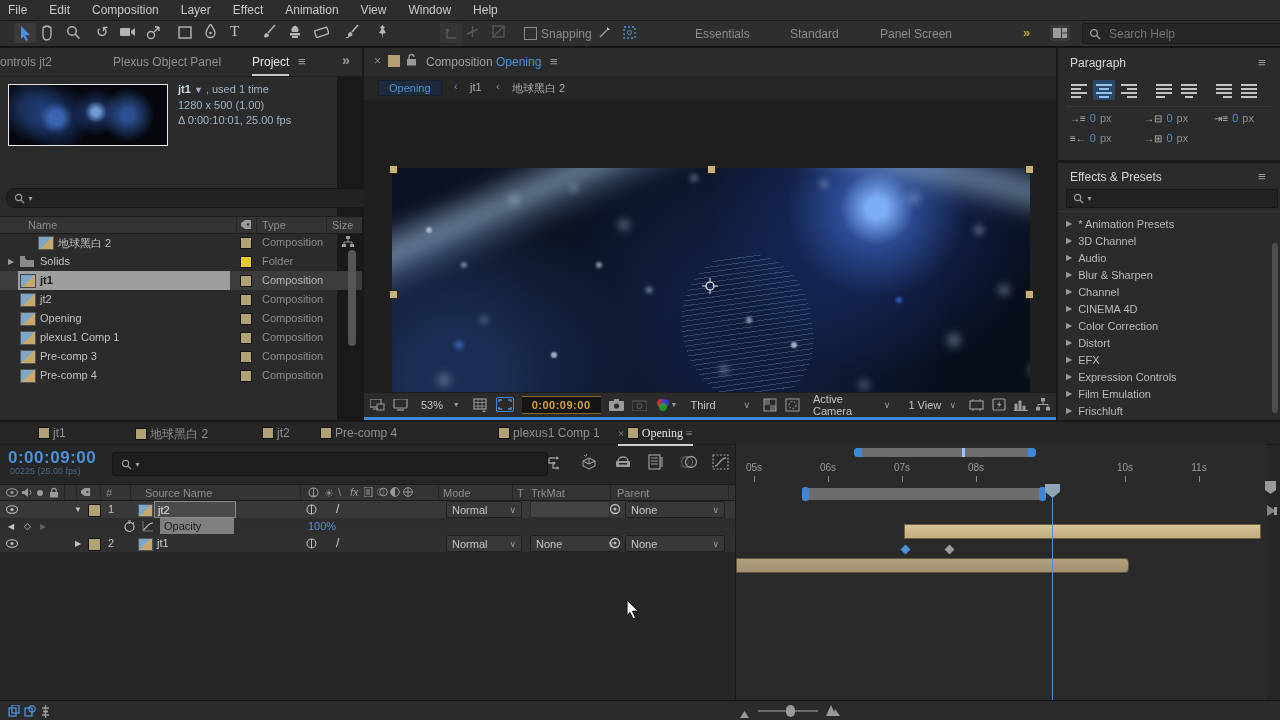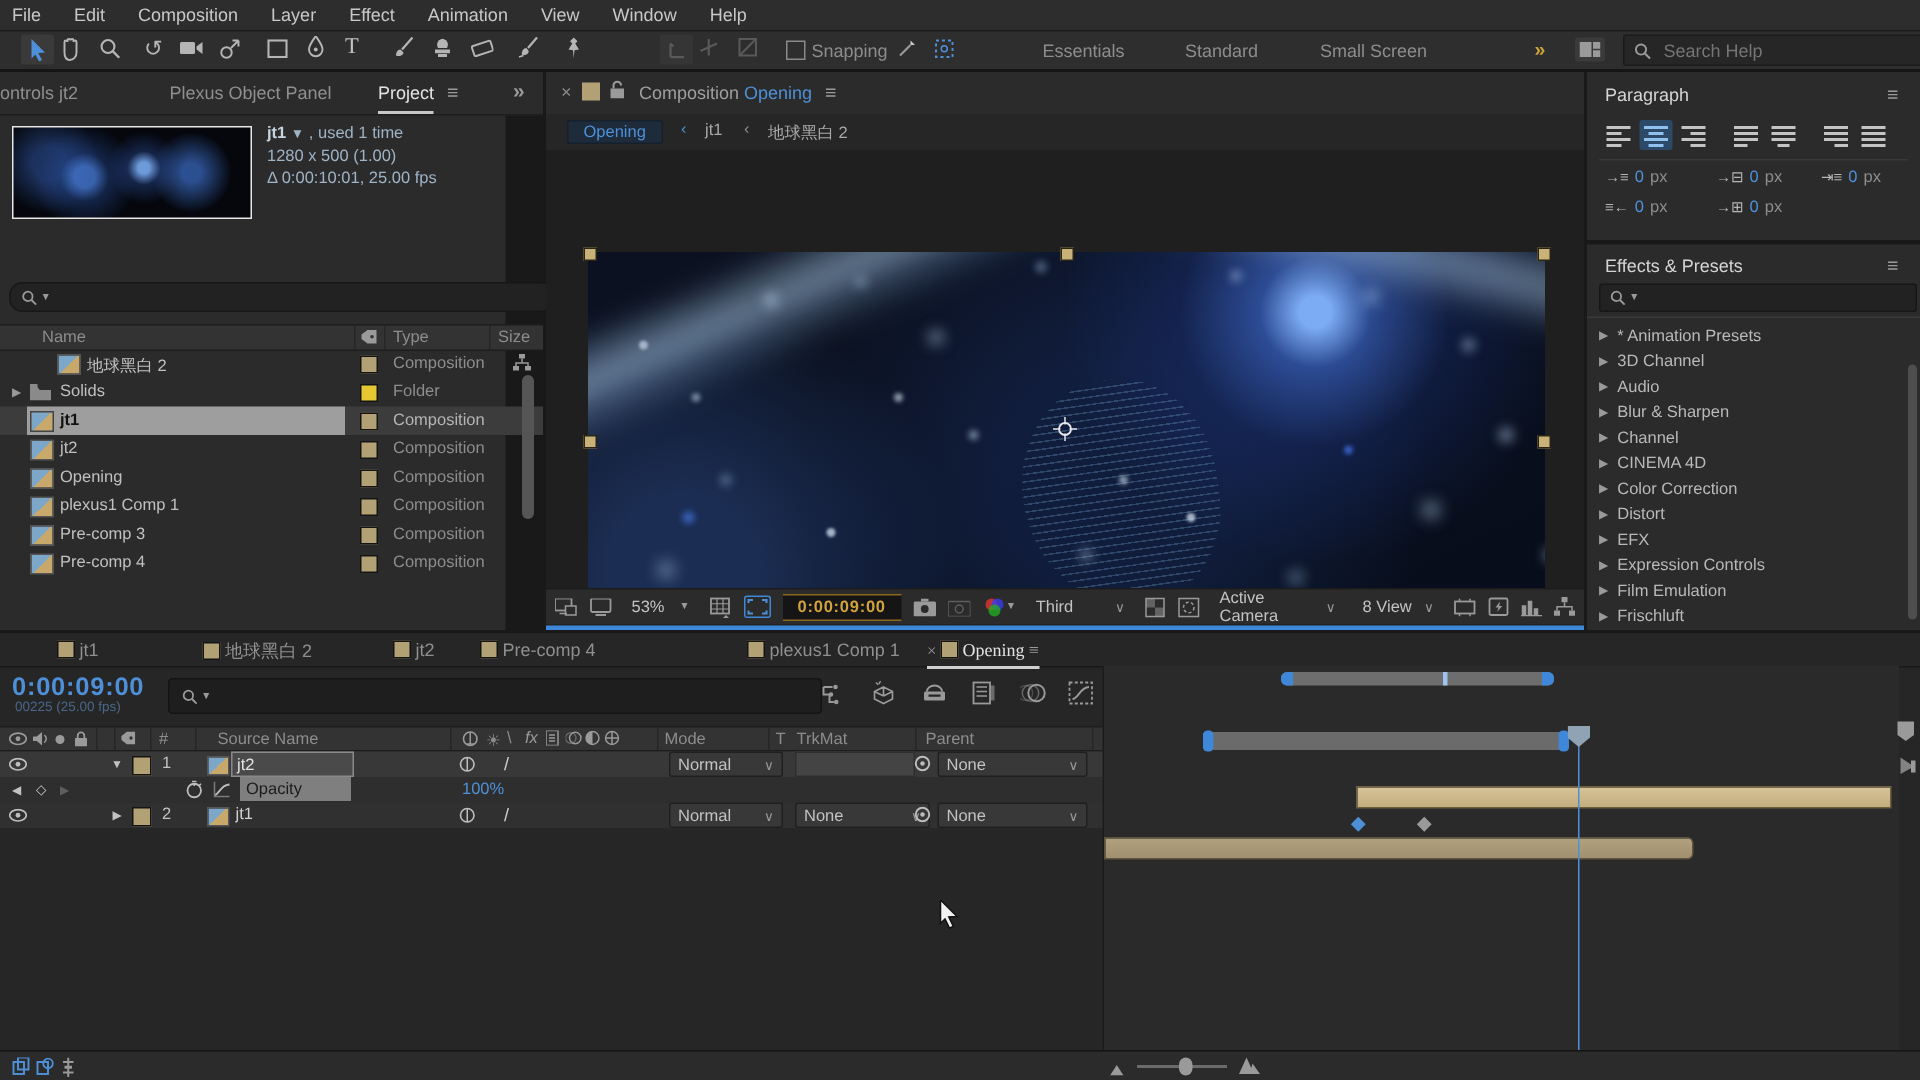--- a/index.html
+++ b/index.html
@@ -145,21 +145,21 @@
     </span>
     <span class="icn abs" style="left:622px;top:4px;">
       <svg width="15" height="15" viewBox="0 0 15 15">
           <rect x="2" y="2" width="11" height="11" fill="none" stroke="#4e90d8" stroke-width="1.3" stroke-dasharray="2 2"></rect>
           <circle cx="7.5" cy="7.5" r="2" fill="none" stroke="#4e90d8" stroke-width="1"></circle>
         </svg>
     </span>
 
     <span class="abs dim" style="left:695px;top:6px;font-size:12px;">Essentials</span>
     <span class="abs dim" style="left:790px;top:6px;font-size:12px;">Standard</span>
-    <span class="abs dim" style="left:880px;top:6px;font-size:12px;">Small Screen</span>
+    <span class="abs dim" style="left:880px;top:6px;font-size:12px;">Panel Screen</span>
     <span class="abs" style="left:1023px;top:4px;color:#c9a23c;font-size:13px;font-weight:bold;">»</span>
     <span class="icn abs" style="left:1050px;top:4px;width:20px;height:16px;background:#3a3a3a;border-radius:2px;">
       <svg width="14" height="10" viewBox="0 0 14 10">
           <rect x="0" y="0" width="8" height="10" fill="#9a9a9a"></rect>
           <rect x="9" y="0" width="5" height="4.5" fill="#9a9a9a"></rect>
           <rect x="9" y="5.5" width="5" height="4.5" fill="#9a9a9a"></rect>
         </svg>
     </span>
 
     <span class="abs" style="left:1082px;top:2px;width:190px;height:19px;background:#262626;border:1px solid #1a1a1a;border-radius:2px;display:flex;align-items:center;padding:0 6px;gap:6px;">
@@ -433,21 +433,21 @@
         <svg width="15" height="14" viewBox="0 0 15 14">
             <rect x="1" y="1" width="13" height="12" fill="none" stroke="#9a9a9a"></rect>
             <circle cx="7.5" cy="7" r="3.5" fill="none" stroke="#9a9a9a" stroke-dasharray="2 1.5"></circle>
           </svg>
       </span>
       <span class="ddl" style="width:104px;background:transparent;border:none;">
         <span>Active Camera</span>
           <span class="chev">∨</span>
       </span>
       <span class="ddl" style="width:64px;background:transparent;border:none;">
-        <span>8 View</span>
+        <span>1 View</span>
           <span class="chev">∨</span>
       </span>
       <span class="icn">
         <svg width="15" height="12" viewBox="0 0 15 12">
             <rect x="1" y="2" width="13" height="8" fill="none" stroke="#9a9a9a" stroke-width="1.2"></rect>
             <path d="M4 2 V0 M11 2 V0 M4 10 v2 M11 10 v2" stroke="#9a9a9a"></path>
           </svg>
       </span>
       <span class="icn">
         <svg width="14" height="13" viewBox="0 0 14 13">
@@ -686,20 +686,34 @@
     </span>
 
     <div class="abs" style="left:735px;top:22px;width:530px;height:256px;background:#2a2a2a;border-left:1px solid #1a1a1a;overflow:hidden;">
 
       <div class="abs" style="left:118px;top:4px;width:182px;height:9px;background:#6e6e6e;border-radius:4px;">
         <span class="abs" style="left:0;top:0;width:8px;height:9px;background:#3f87d8;border-radius:4px 0 0 4px;"></span>
         <span class="abs" style="right:0;top:0;width:8px;height:9px;background:#3f87d8;border-radius:0 4px 4px 0;"></span>
         <span class="abs" style="left:108px;top:0;width:3px;height:9px;background:#9cc4ec;"></span>
       </div>
 
+      <div class="abs" style="left:0;top:18px;width:530px;height:24px;">
+        <span class="rlab" style="left:3px;">05s</span>
+        <span class="rlab" style="left:77px;">06s</span>
+        <span class="rlab" style="left:151px;">07s</span>
+        <span class="rlab" style="left:225px;">08s</span>
+        <span class="rlab" style="left:374px;">10s</span>
+        <span class="rlab" style="left:448px;">11s</span>
+        <span class="tick" style="left:18px;"></span>
+          <span class="tick" style="left:92px;"></span>
+          <span class="tick" style="left:166px;"></span>
+        <span class="tick" style="left:240px;"></span>
+          <span class="tick" style="left:389px;"></span>
+          <span class="tick" style="left:463px;"></span>
+      </div>
 
       <div class="abs" style="left:66px;top:44px;width:244px;height:12px;background:#6b6b6b;border-radius:2px;">
         <span class="abs" style="left:0;top:-1px;width:7px;height:14px;background:#3f87d8;border-radius:3px;"></span>
         <span class="abs" style="right:0;top:-1px;width:7px;height:14px;background:#3f87d8;border-radius:3px;"></span>
       </div>
 
       <div class="abs" style="left:168px;top:80px;width:357px;height:15px;background:linear-gradient(#d6c397,#c2ad7e);border:1px solid #6e5f3f;box-sizing:border-box;"></div>
       <span class="kf" style="left:166px;top:102px;background:#4e90d8;"></span>
       <span class="kf" style="left:210px;top:102px;background:#9a9a9a;"></span>
       <div class="abs" style="left:0;top:114px;width:393px;height:15px;background:linear-gradient(#b2a17e,#a09070);border:1px solid #5f5440;box-sizing:border-box;border-radius:0 4px 4px 0;"></div>

